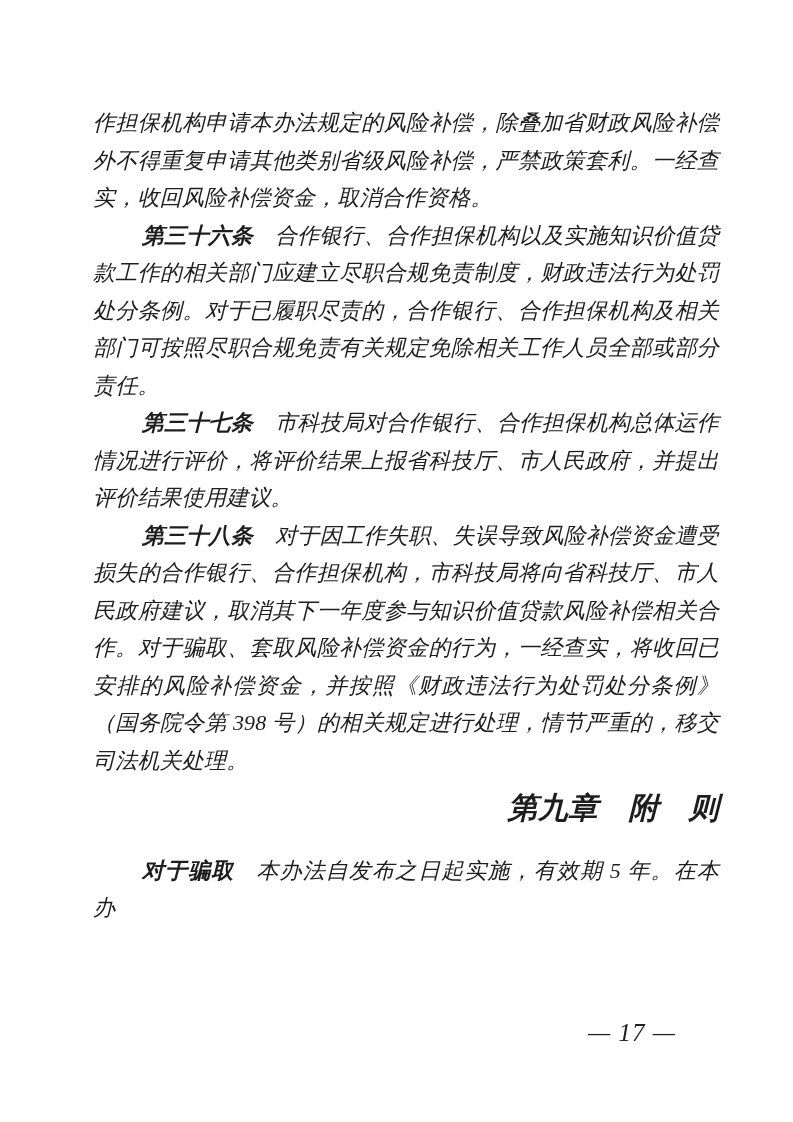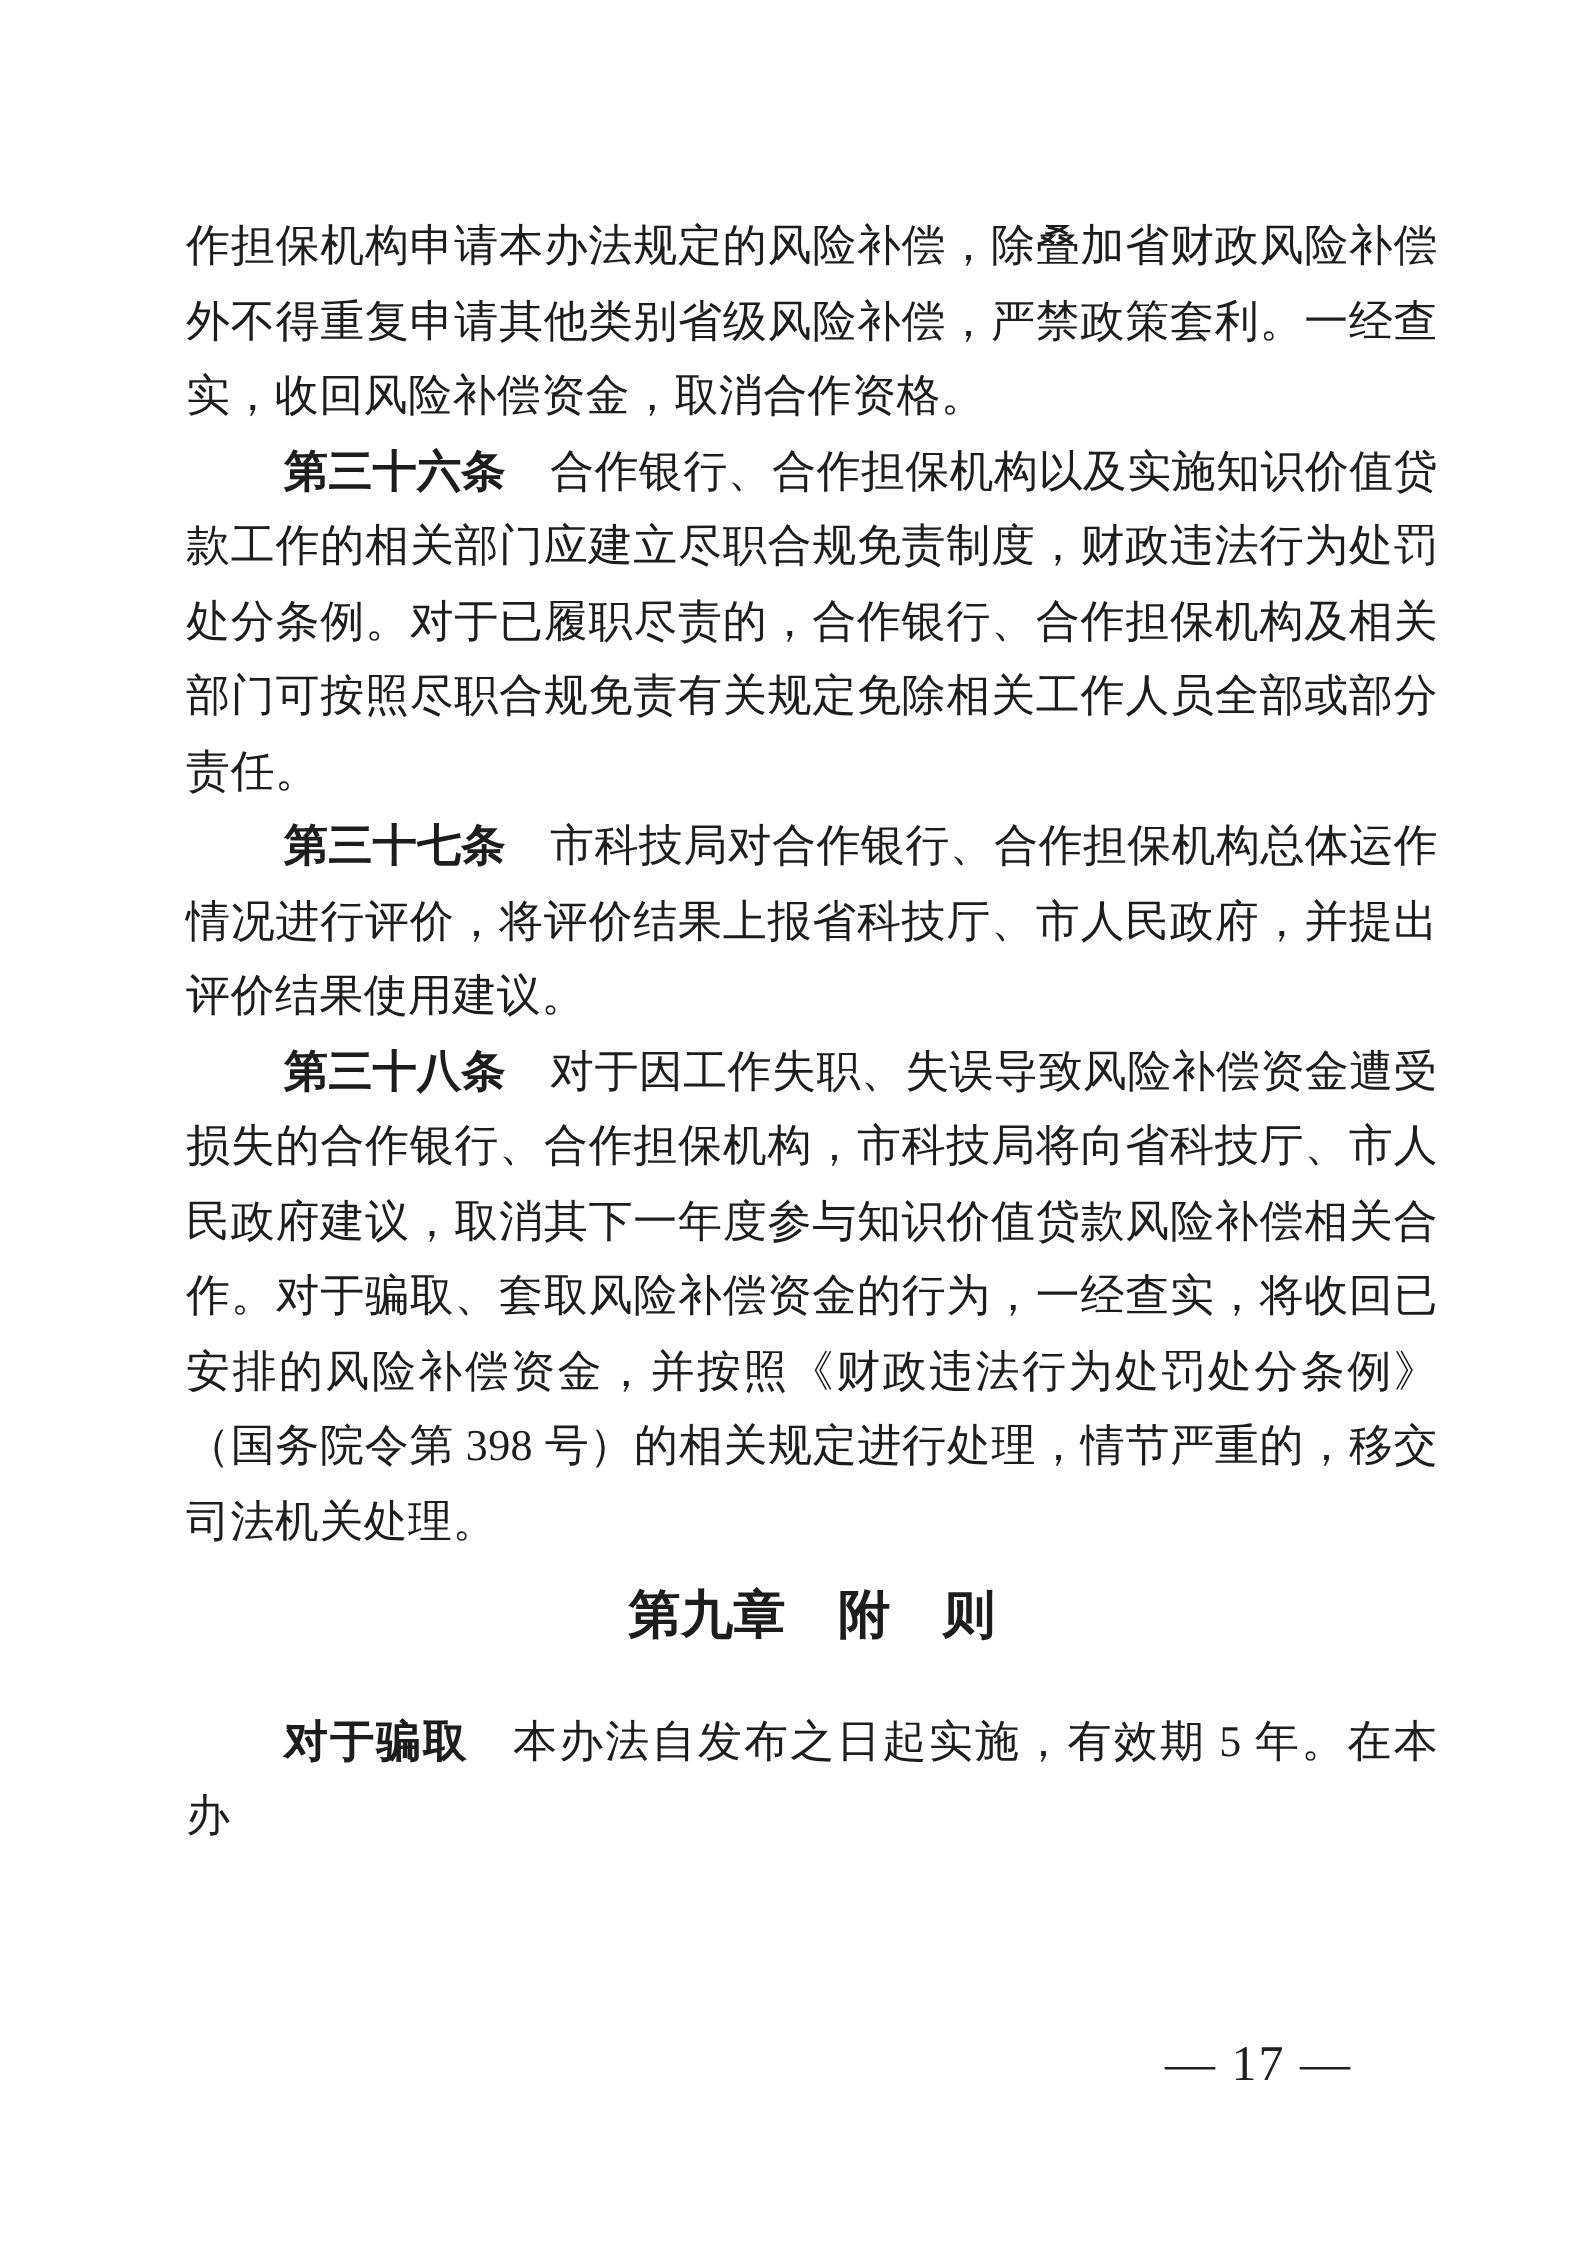--- a/index.html
+++ b/index.html
@@ -13,20 +13,21 @@
     background: #ffffff;
   }
   .page {
     position: relative;
     width: 774px;
     height: 1122px;
     background: #ffffff;
     font-family: "Liberation Serif", "DejaVu Serif", serif;
     color: #1d1d1d;
     overflow: hidden;
+    font-style: italic;
   }
   .text-block {
     position: absolute;
     left: 93px;
     top: 104px;
     width: 626px;
     font-size: 22px;
     line-height: 37.5px;
     text-align: justify;
     text-justify: inter-ideograph;
@@ -39,24 +40,24 @@
   .indent {
     text-indent: 49px;
   }
   .lead {
     font-weight: 700;
     margin-right: 22px;
   }
   .chapter {
     margin: 10px 0 25px 0;
     padding: 0;
-    font-size: 26px;
+    font-size: 30px;
     line-height: 37.5px;
     font-weight: 700;
-    text-align: center;
+    text-align: right;
     text-indent: 0;
   }
   .page-number {
     position: absolute;
     top: 1021px;
     right: 98px;
     font-size: 25px;
     line-height: 24px;
     color: #212121;
     letter-spacing: 1px;

